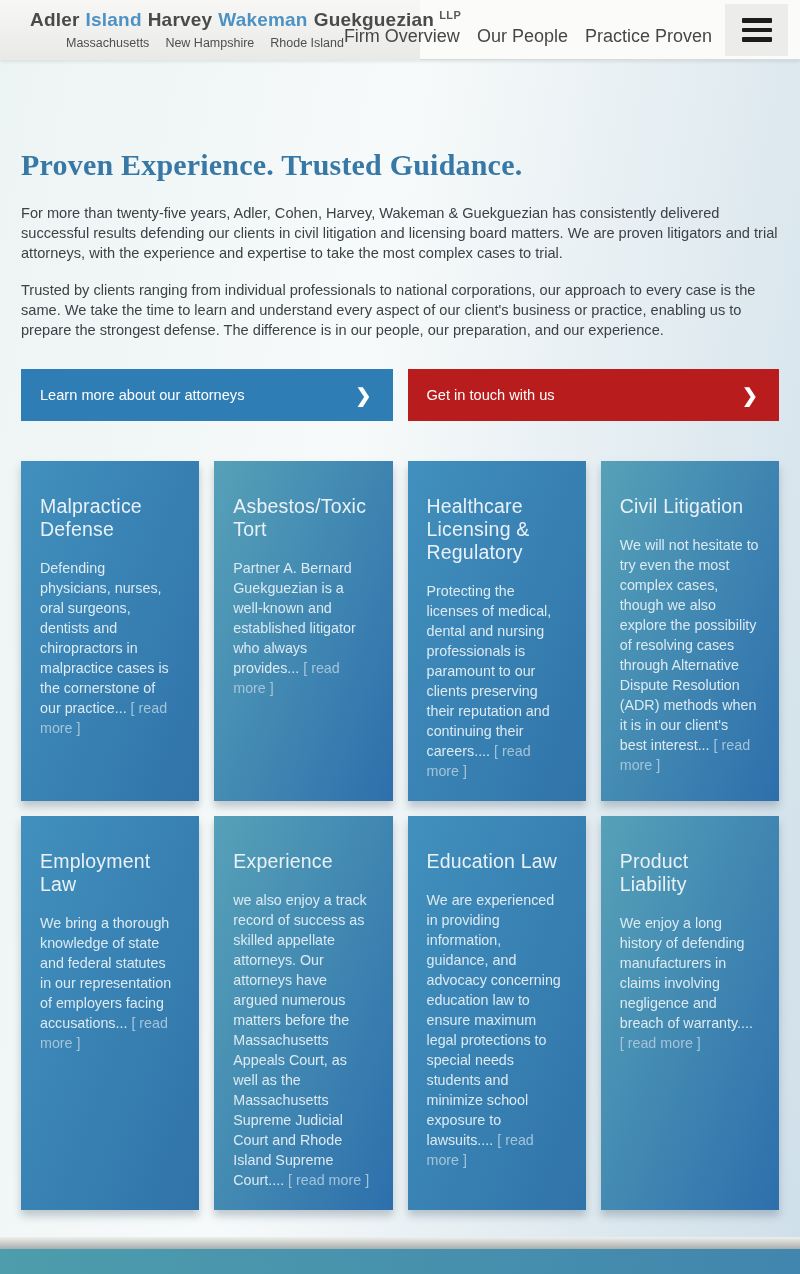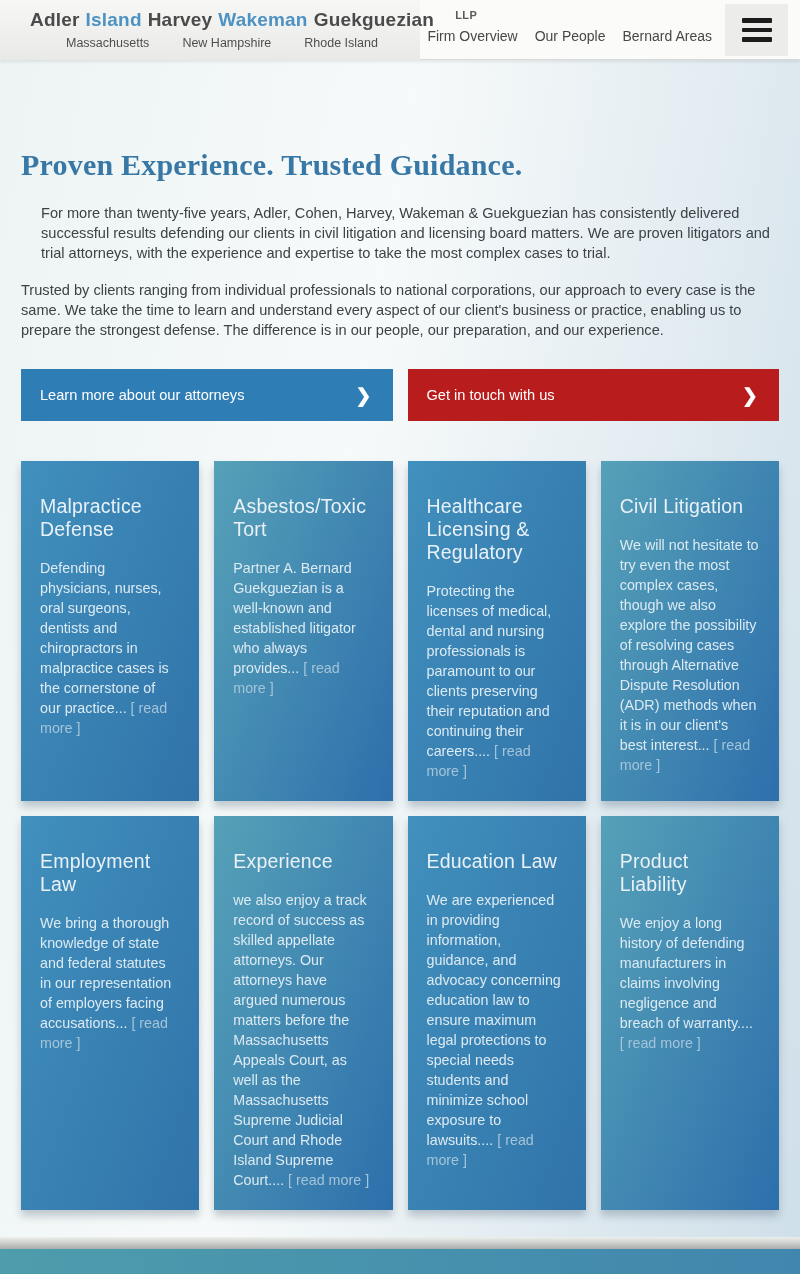--- a/index.html
+++ b/index.html
@@ -42,39 +42,39 @@
   .logo-divider {
     display: inline-block;
     width: 2px; height: 21px;
     background: #3e3e3f;
     margin: 0 3px;
   }
   .logo-suffix {
     font-size: 11px;
     color: #5a5a5a;
     font-weight: 600;
-    margin-left: 21px;
+    margin-left: 5px;
     letter-spacing: 0.5px;
   }
   .logo-locations {
     margin-top: 5px;
     padding-left: 66px;
     display: flex;
-    gap: 33px;
+    gap: 16px;
     font-size: 12.5px;
     color: #4f4f4f;
   }
   .top-nav {
     position: absolute;
     right: 88px; top: 0;
     height: 72px;
     display: flex;
     align-items: center;
     gap: 17px;
-    font-size: 14px;
+    font-size: 18px;
     color: #474747;
   }
   .top-nav a { color: #474747; text-decoration: none; cursor: pointer; }
   .hamburger-btn {
     position: absolute;
     top: 4px; right: 12px;
     width: 63px; height: 52px;
     background: #ececea;
     border: none;
     cursor: pointer;
@@ -99,21 +99,21 @@
     font-size: 30px;
     letter-spacing: 0.2px;
     color: #3878a6;
   }
   .intro p {
     margin-top: 17px;
     font-size: 14.6px;
     line-height: 20px;
     color: #3d4246;
   }
-  .intro p:first-child { margin-top: 21px; margin-left: 20px; }
+  .intro p:first-child { margin-top: 21px; }
 
   
   .cta-row {
     margin-top: 29px;
     display: flex;
     gap: 15px;
   }
   .cta-btn {
     flex: 1;
     height: 52px;
@@ -207,21 +207,21 @@
     </div>
     <div class="logo-locations">
       <span>Massachusetts</span>
       <span>New Hampshire</span>
       <span>Rhode Island</span>
     </div>
   </div>
   <nav class="top-nav">
     <a>Firm Overview</a>
     <a>Our People</a>
-    <a>Bernard Areas</a>
+    <a>Practice Proven</a>
   </nav>
   <button class="hamburger-btn">
     <span class="bar"></span>
     <span class="bar"></span>
     <span class="bar"></span>
   </button>
 </header>
 
 <main class="main">
   <h1 class="page-title">Proven Experience. Trusted Guidance.</h1>

